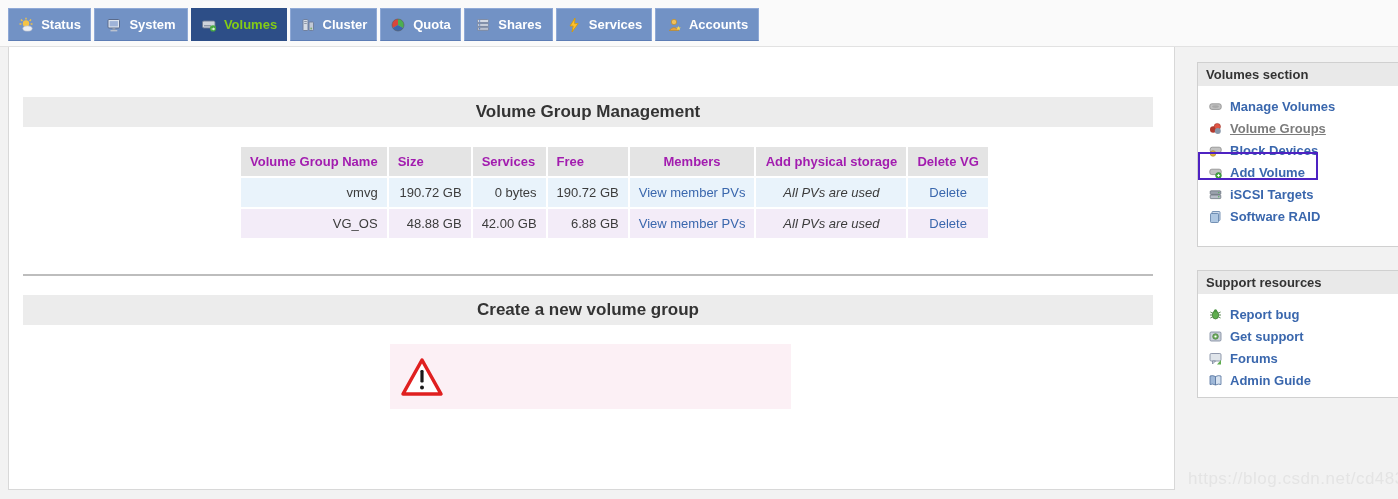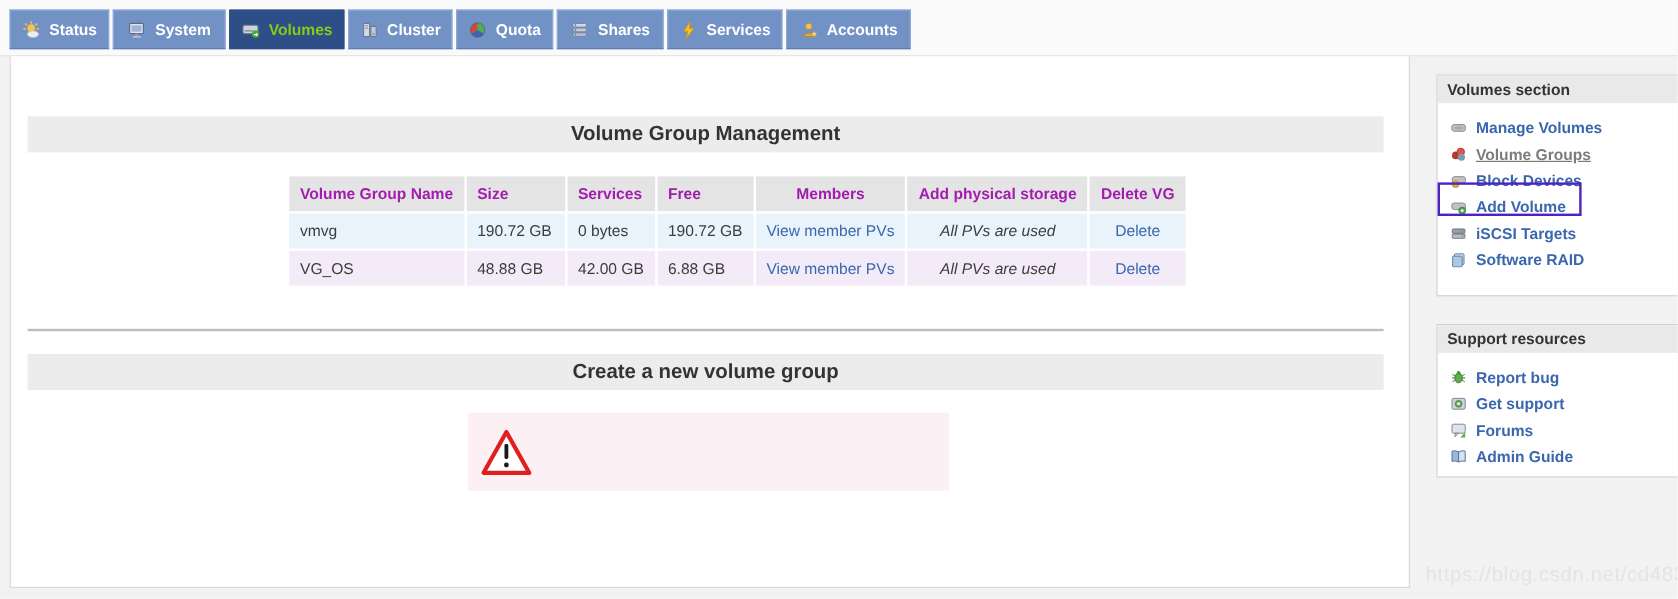--- a/index.html
+++ b/index.html
@@ -35,21 +35,21 @@
   }
   .bar1 { top:50px; }
   .bar2 { top:248px; }
   .divider { position:absolute; left:14px; top:227px; width:1130px; height:2px; background:#bdbdbd; }
   
   table.vg { position:absolute; left:230px; top:98px; border-collapse:separate; border-spacing:2px; font-size:13px; color:#3c3c3c; }
   table.vg th {
     background:#e4e4e4; color:#a21caf; font-weight:bold; text-align:left;
     padding:7px 9px; white-space:nowrap;
   }
-  table.vg td { padding:7px 9px; white-space:nowrap; }
+  table.vg td { padding:7px 9px; white-space:nowrap;text-align:right; }
   table.vg th.c, table.vg td.c { text-align:center; }
   tr.row-even td { background:#e9f3fb; }
   tr.row-odd  td { background:#f3ecf8; }
   .col-name{width:140px;} .col-size{width:82px;} .col-alloc{width:68px;} .col-free{width:64px;}
   .col-mem{width:98px;} .col-add{width:150px;} .col-del{width:72px;}
   a.tbl-link { color:#3a67ad; cursor:pointer; }
   .italic { font-style:italic; }
   
   .warning-box {
     position:absolute; left:381px; top:297px; width:401px; height:65px;

